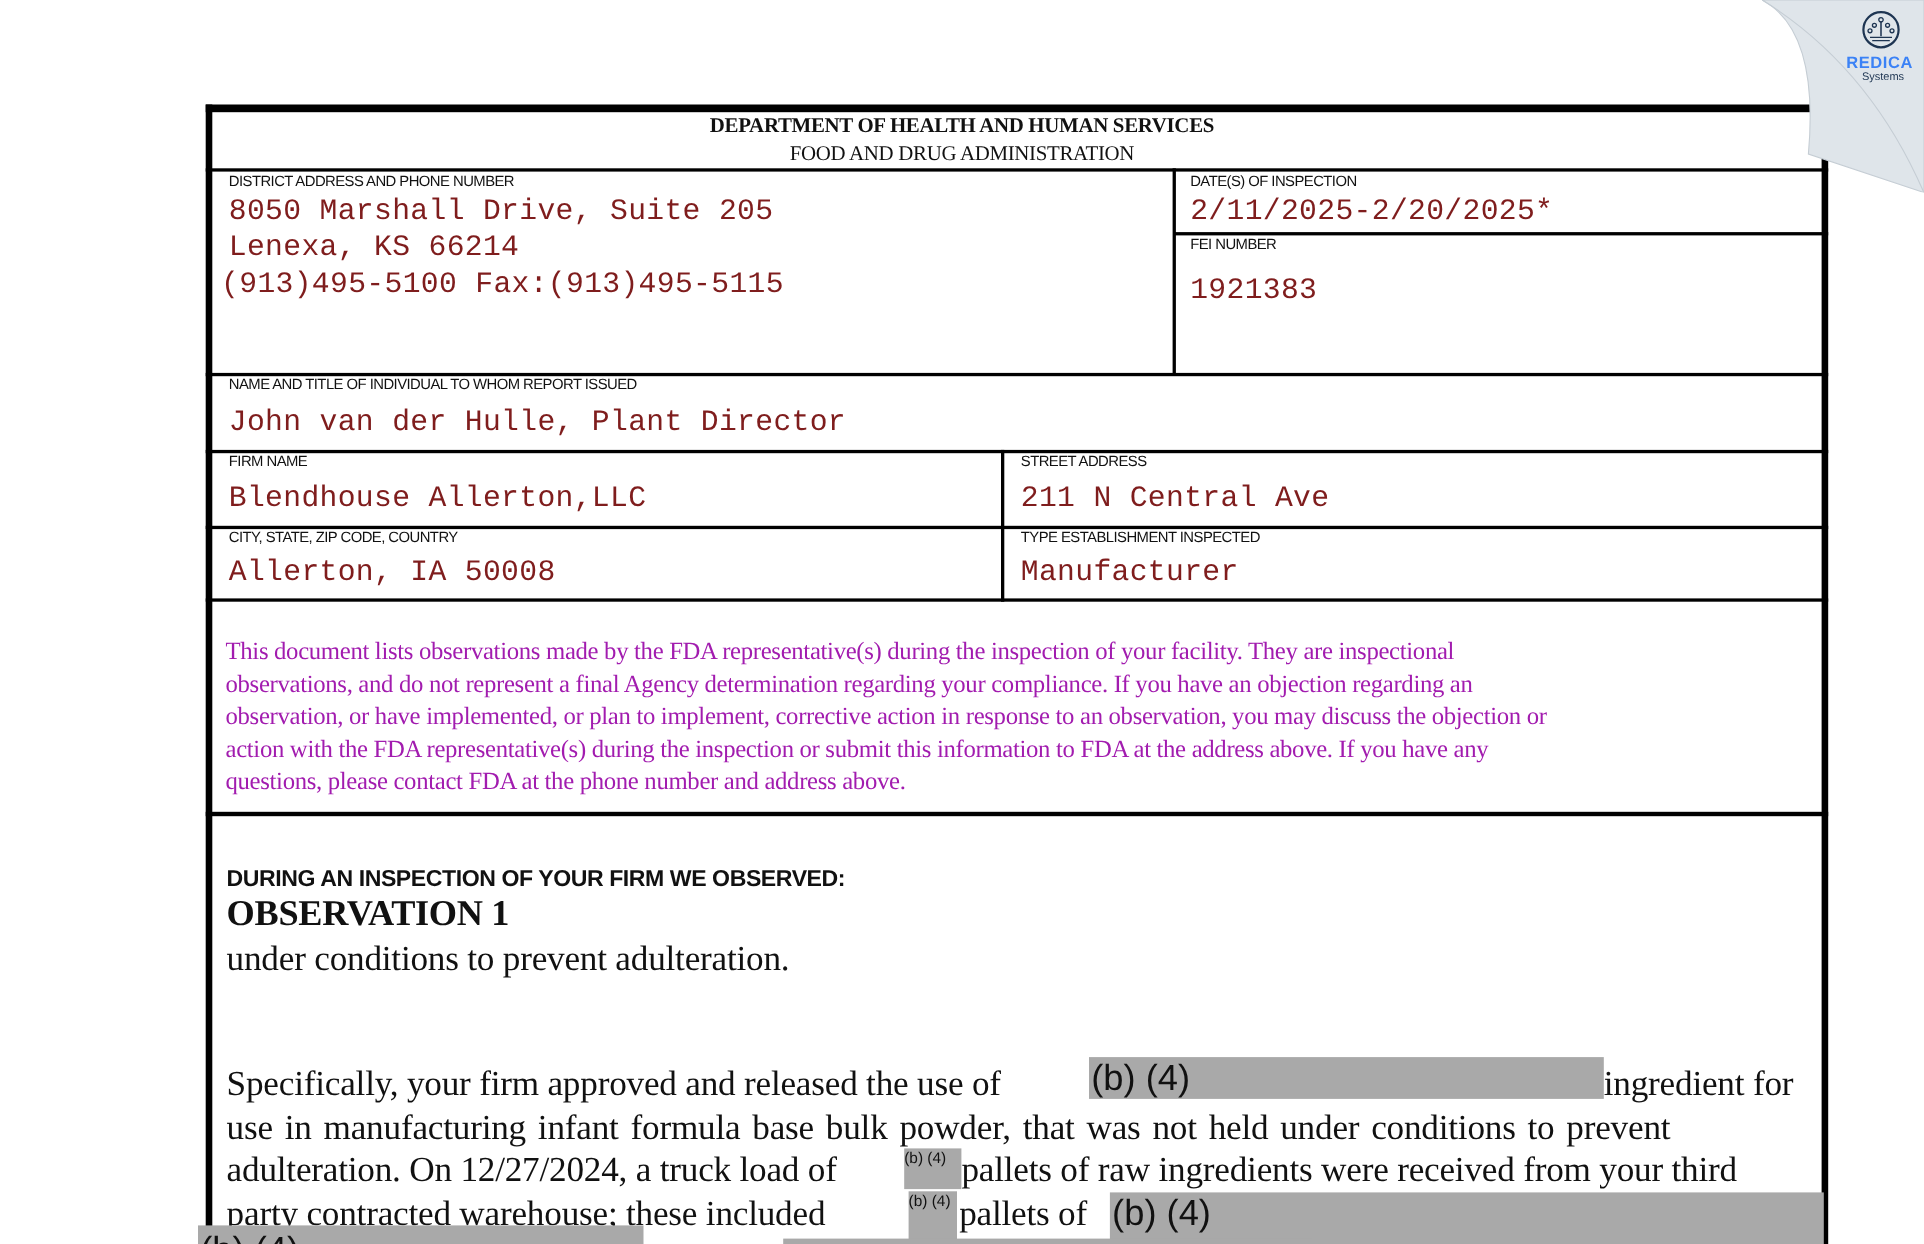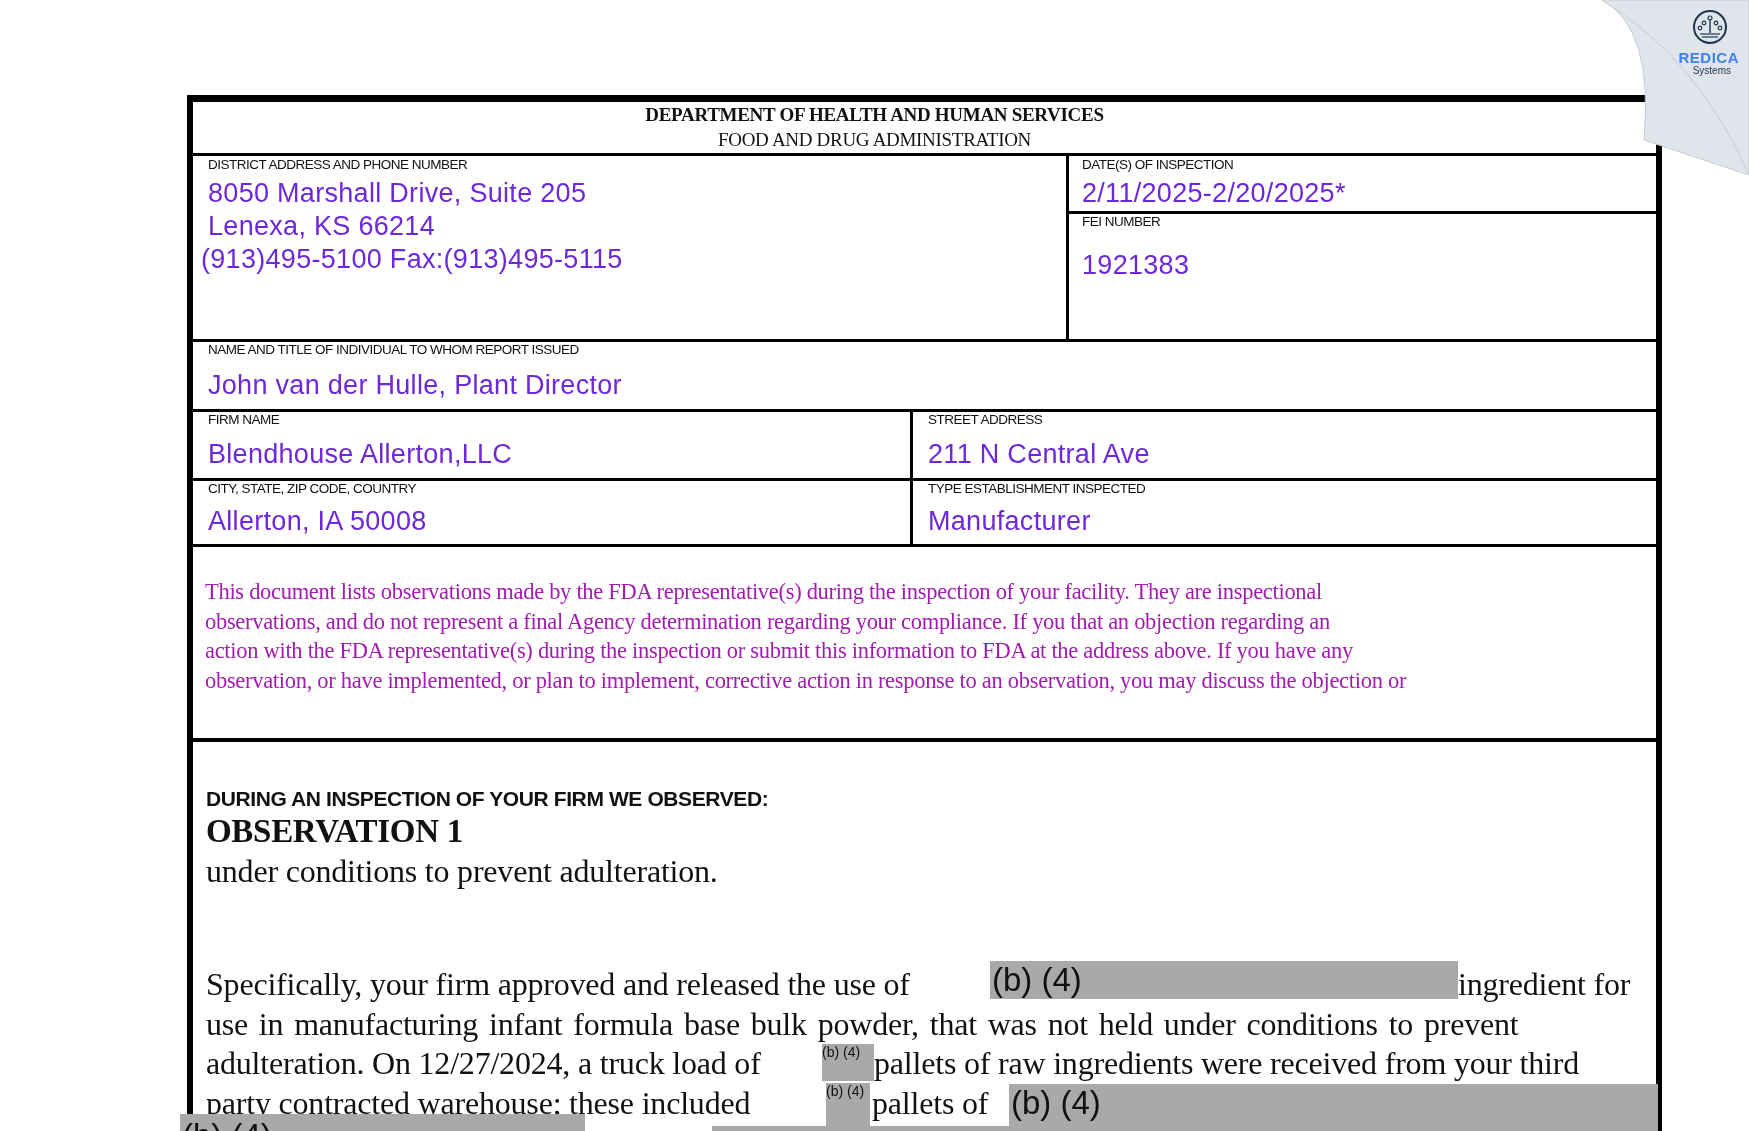--- a/index.html
+++ b/index.html
@@ -4,21 +4,21 @@
 <style>
   html, body { margin:0; padding:0; }
   body { width:1749px; height:1131px; background:#ffffff; position:relative; overflow:hidden; font-family:"Liberation Serif", serif; color:#111; }
   .abs { position:absolute; }
   .form { position:absolute; left:187px; top:95px; width:1475px; height:1100px; border-left:6px solid #000; border-right:6px solid #000; border-top:7px solid #000; box-sizing:border-box; }
   .hline { position:absolute; background:#000; }
   .vline { position:absolute; background:#000; }
   .hdr1 { position:absolute; left:0; right:0; top:104px; text-align:center; font-family:"Liberation Serif", serif; font-weight:bold; font-size:19px; letter-spacing:-0.3px; }
   .hdr2 { position:absolute; left:0; right:0; top:129px; text-align:center; font-family:"Liberation Serif", serif; font-size:19px; letter-spacing:-0.3px; }
   .lbl { position:absolute; font-family:"Liberation Sans", sans-serif; font-size:13.5px; letter-spacing:-0.5px; color:#111; white-space:nowrap; }
-  .mono { position:absolute; font-family:Liberation Sans, sans-serif; font-size:27px; color:#6d28d9; white-space:nowrap; letter-spacing:0.3px; }
+  .mono { position:absolute; font-family:Liberation Mono, monospace; font-size:27px; color:#7f1d1d; white-space:nowrap; letter-spacing:0.3px; }
   .notice { position:absolute; left:205px; top:577px; width:1440px; font-family:"Liberation Serif", serif; font-size:22.5px; line-height:29.5px; letter-spacing:-0.3px; color:#a21caf; }
   .notice div { white-space:nowrap; }
   .during { position:absolute; left:206px; top:787px; font-family:"Liberation Sans", sans-serif; font-weight:bold; font-size:21px; letter-spacing:-0.4px; }
   .obs-title { position:absolute; left:206px; top:813px; font-family:"Liberation Serif", serif; font-weight:bold; font-size:33px; letter-spacing:-0.3px; }
   .obs-text { position:absolute; left:206px; top:852px; font-family:"Liberation Serif", serif; font-size:32px; line-height:39.5px; letter-spacing:-0.2px; }
   .obs-text div { white-space:nowrap; }
   .body-line { position:absolute; left:206px; font-family:"Liberation Serif", serif; font-size:32px; white-space:nowrap; letter-spacing:-0.2px; }
   .redact { position:absolute; background:#a9a9a9; font-family:"Liberation Sans", sans-serif; color:#111; overflow:hidden; white-space:nowrap; }
   .redact.big { font-size:33px; line-height:38px; padding-left:2px; }
   .redact.small { font-size:14px; line-height:16px; }
@@ -61,23 +61,24 @@
 <div class="lbl" style="left:928px;top:412px;">STREET ADDRESS</div>
 <div class="mono" style="left:928px;top:439px;">211 N Central Ave</div>
 
 <div class="lbl" style="left:208px;top:481px;">CITY, STATE, ZIP CODE, COUNTRY</div>
 <div class="mono" style="left:208px;top:506px;">Allerton, IA 50008</div>
 <div class="lbl" style="left:928px;top:481px;">TYPE ESTABLISHMENT INSPECTED</div>
 <div class="mono" style="left:928px;top:506px;">Manufacturer</div>
 
 <div class="notice">
   <div>This document lists observations made by the FDA representative(s) during the inspection of your facility. They are inspectional</div>
-  <div>observations, and do not represent a final Agency determination regarding your compliance. If you that an objection regarding an</div>
+  <div>observations, and do not represent a final Agency determination regarding your compliance. If you have an objection regarding an</div>
+  <div>observation, or have implemented, or plan to implement, corrective action in response to an observation, you may discuss the objection or</div>
   <div>action with the FDA representative(s) during the inspection or submit this information to FDA at the address above. If you have any</div>
-  <div>observation, or have implemented, or plan to implement, corrective action in response to an observation, you may discuss the objection or</div>
+  <div>questions, please contact FDA at the phone number and address above.</div>
 </div>
 
 <div class="during">DURING AN INSPECTION OF YOUR FIRM WE OBSERVED:</div>
 <div class="obs-title">OBSERVATION 1</div>
 <div class="obs-text">
   <div>under conditions to prevent adulteration.</div>
 </div>
 
 <div class="body-line" style="top:966px;">Specifically, your firm approved and released the use of</div>
 <div class="redact big" style="left:990px;top:961px;width:466px;height:38px;">(b) (4)</div>

